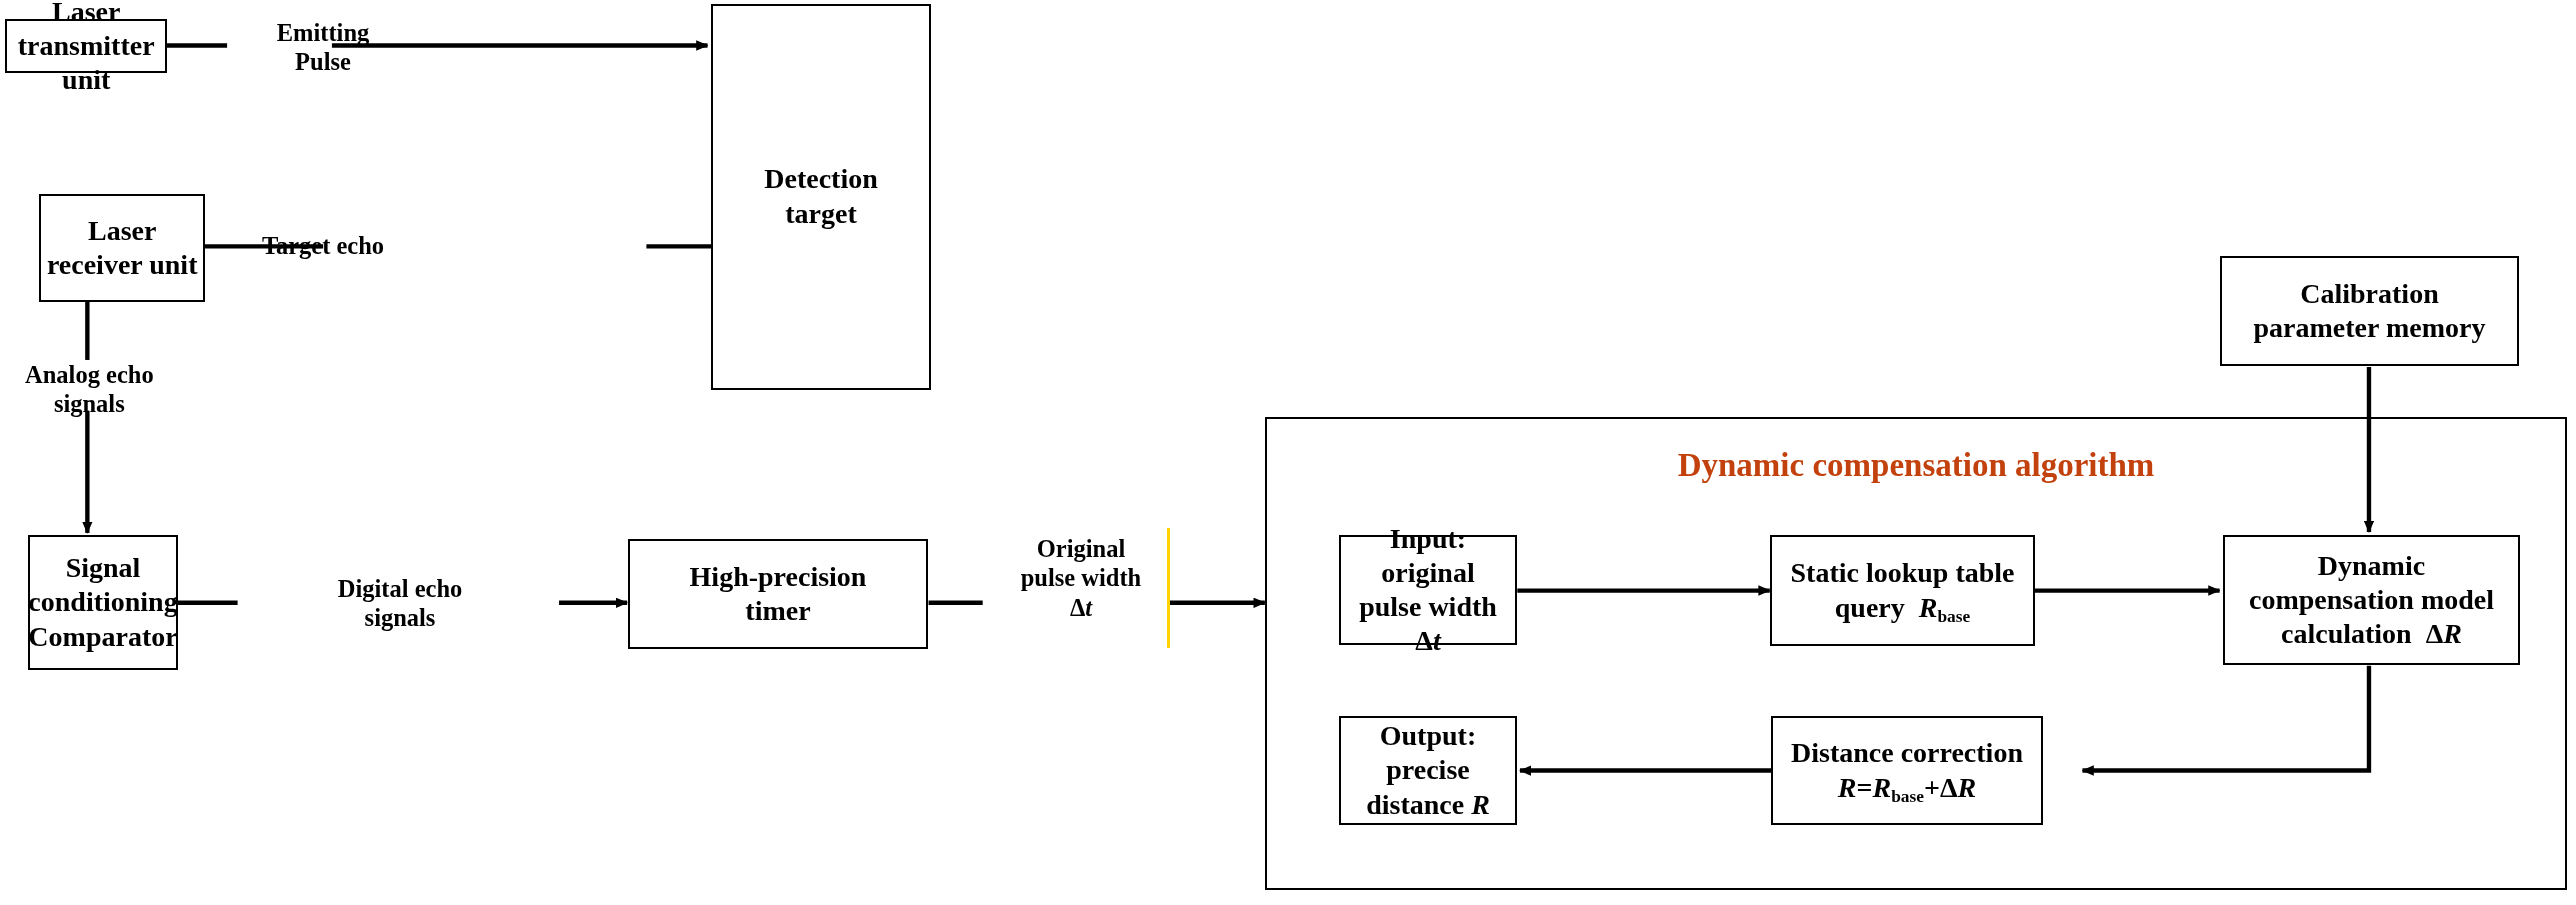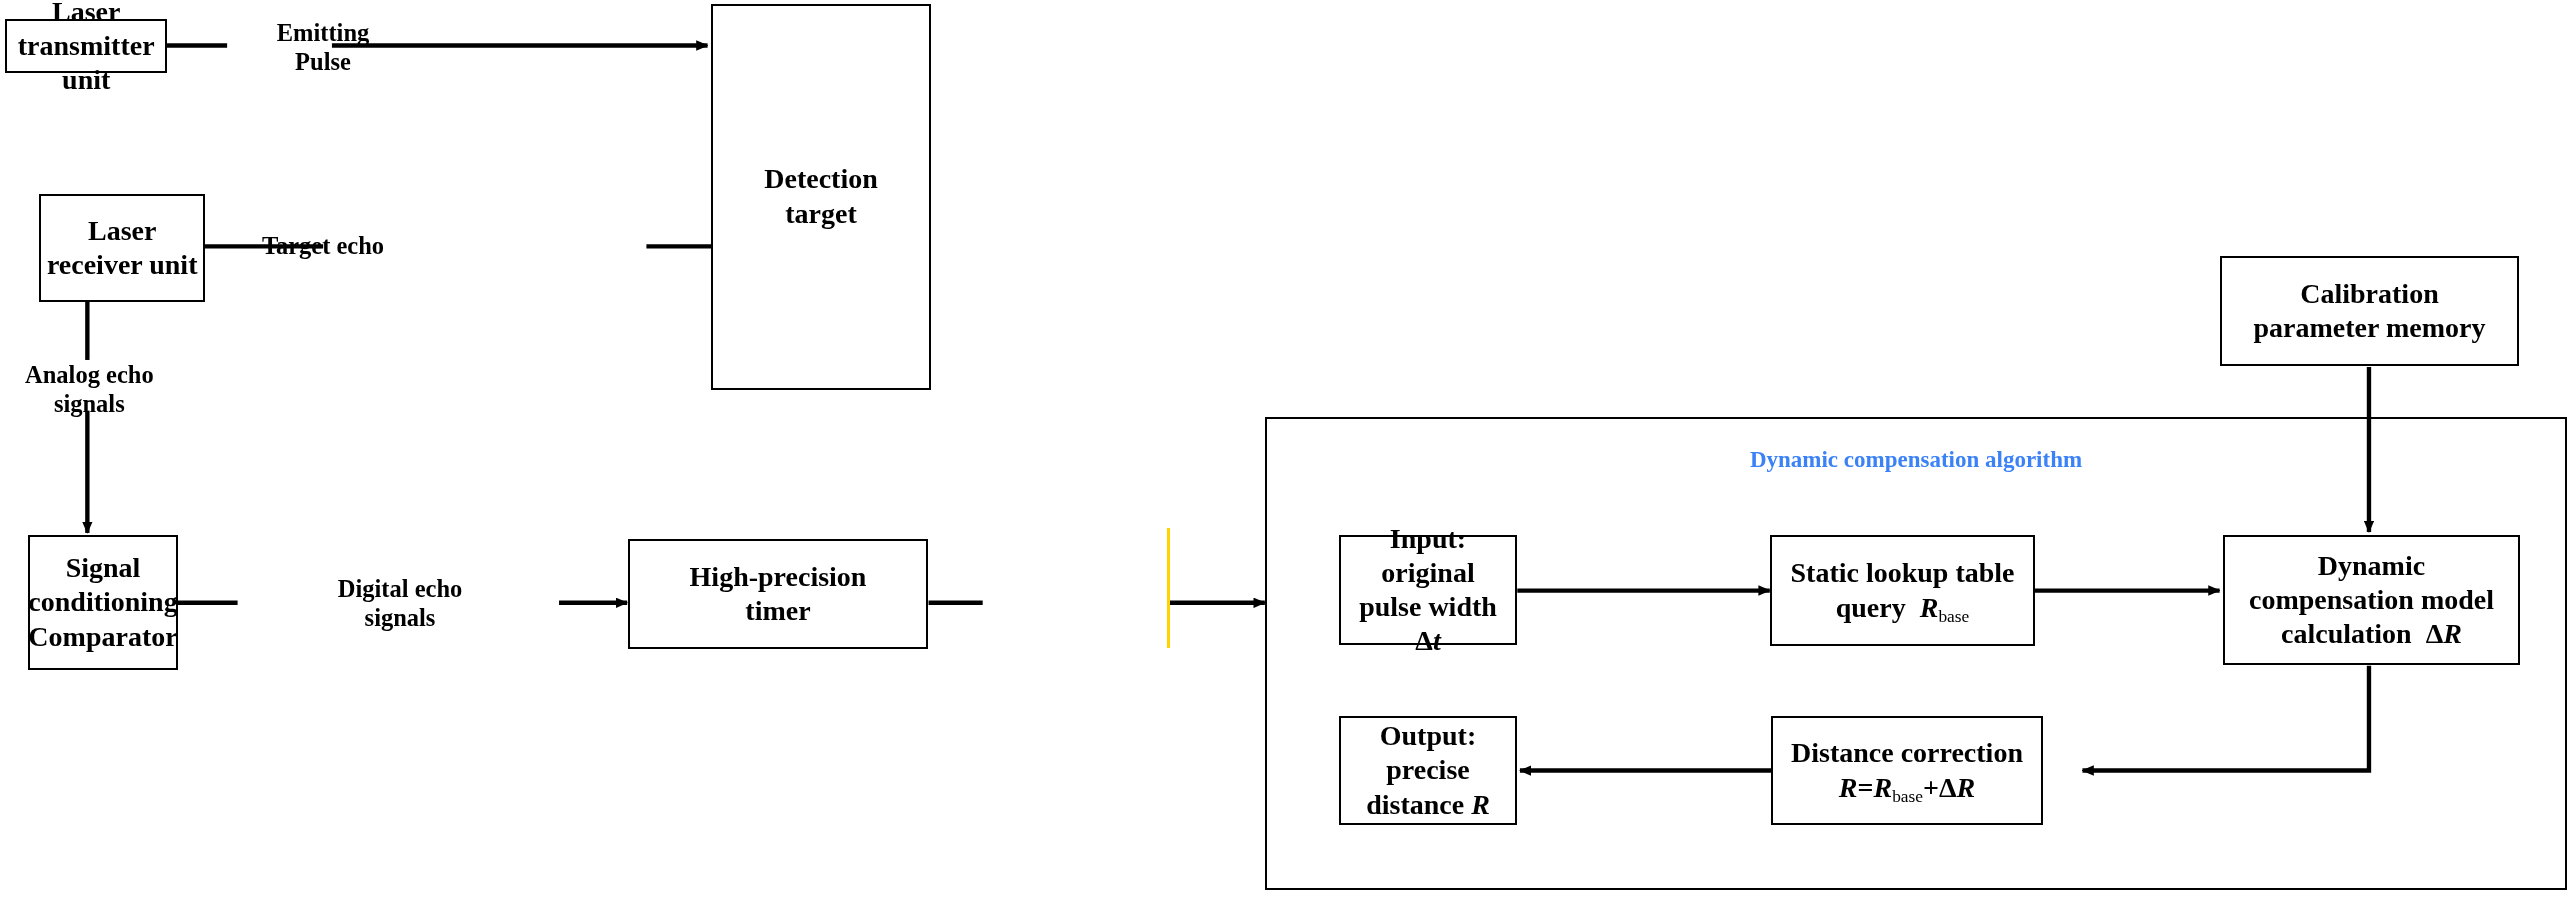--- a/index.html
+++ b/index.html
@@ -46,40 +46,40 @@
   }
   .group-box {
     position: absolute;
     box-sizing: border-box;
     border: 2.2px solid #000000;
     background: transparent;
   }
   .group-title {
     position: absolute;
     font-weight: bold;
-    font-size: 23px;
-    color: #3b82f6;
+    font-size: 33px;
+    color: #c2410c;
     text-align: center;
     white-space: nowrap;
   }
   .edge-label {
     position: absolute;
     font-weight: bold;
     font-size: 24.5px;
     line-height: 1.2;
     color: #000000;
     text-align: center;
     white-space: pre-line;
   }
   .marker-line {
     position: absolute;
     background: #ffd400;
   }
   i.ital { font-style: italic; }
-  sub.sb { font-size: 0.62em; font-weight: normal; font-style: normal; vertical-align: baseline; position: relative; top: 0.30em; }
+  sub.sb { font-size: 0.62em; font-weight: bold; font-style: normal; vertical-align: baseline; position: relative; top: 0.30em; }
 </style>
 </head>
 <body>
 
 <div id="diagram-root">
 
   <svg class="layer" viewBox="0 0 2949 1037" xmlns="http://www.w3.org/2000/svg">
     <defs>
       <marker id="arrowR" markerWidth="14" markerHeight="12" refX="13" refY="6" orient="auto" markerUnits="userSpaceOnUse">
         <path d="M0,0 L14,6 L0,12 z" fill="#000"></path>
@@ -184,15 +184,16 @@
 Pulse</div>
 
   <div class="edge-label" style="left:218px; top:231px; width:210px;">Target echo</div>
 
   <div class="edge-label" style="left:-8.7px; top:360px; width:196px;">Analog echo
 signals</div>
 
   <div class="edge-label" style="left:290px; top:574px; width:220px;">Digital echo
 signals</div>
 
+  <div class="edge-label" style="left:1000px; top:534px; width:162px;">Original<br>pulse width<br><b>Δ</b><i class="ital">t</i></div>
 
 </div>
 
 
 </body></html>

